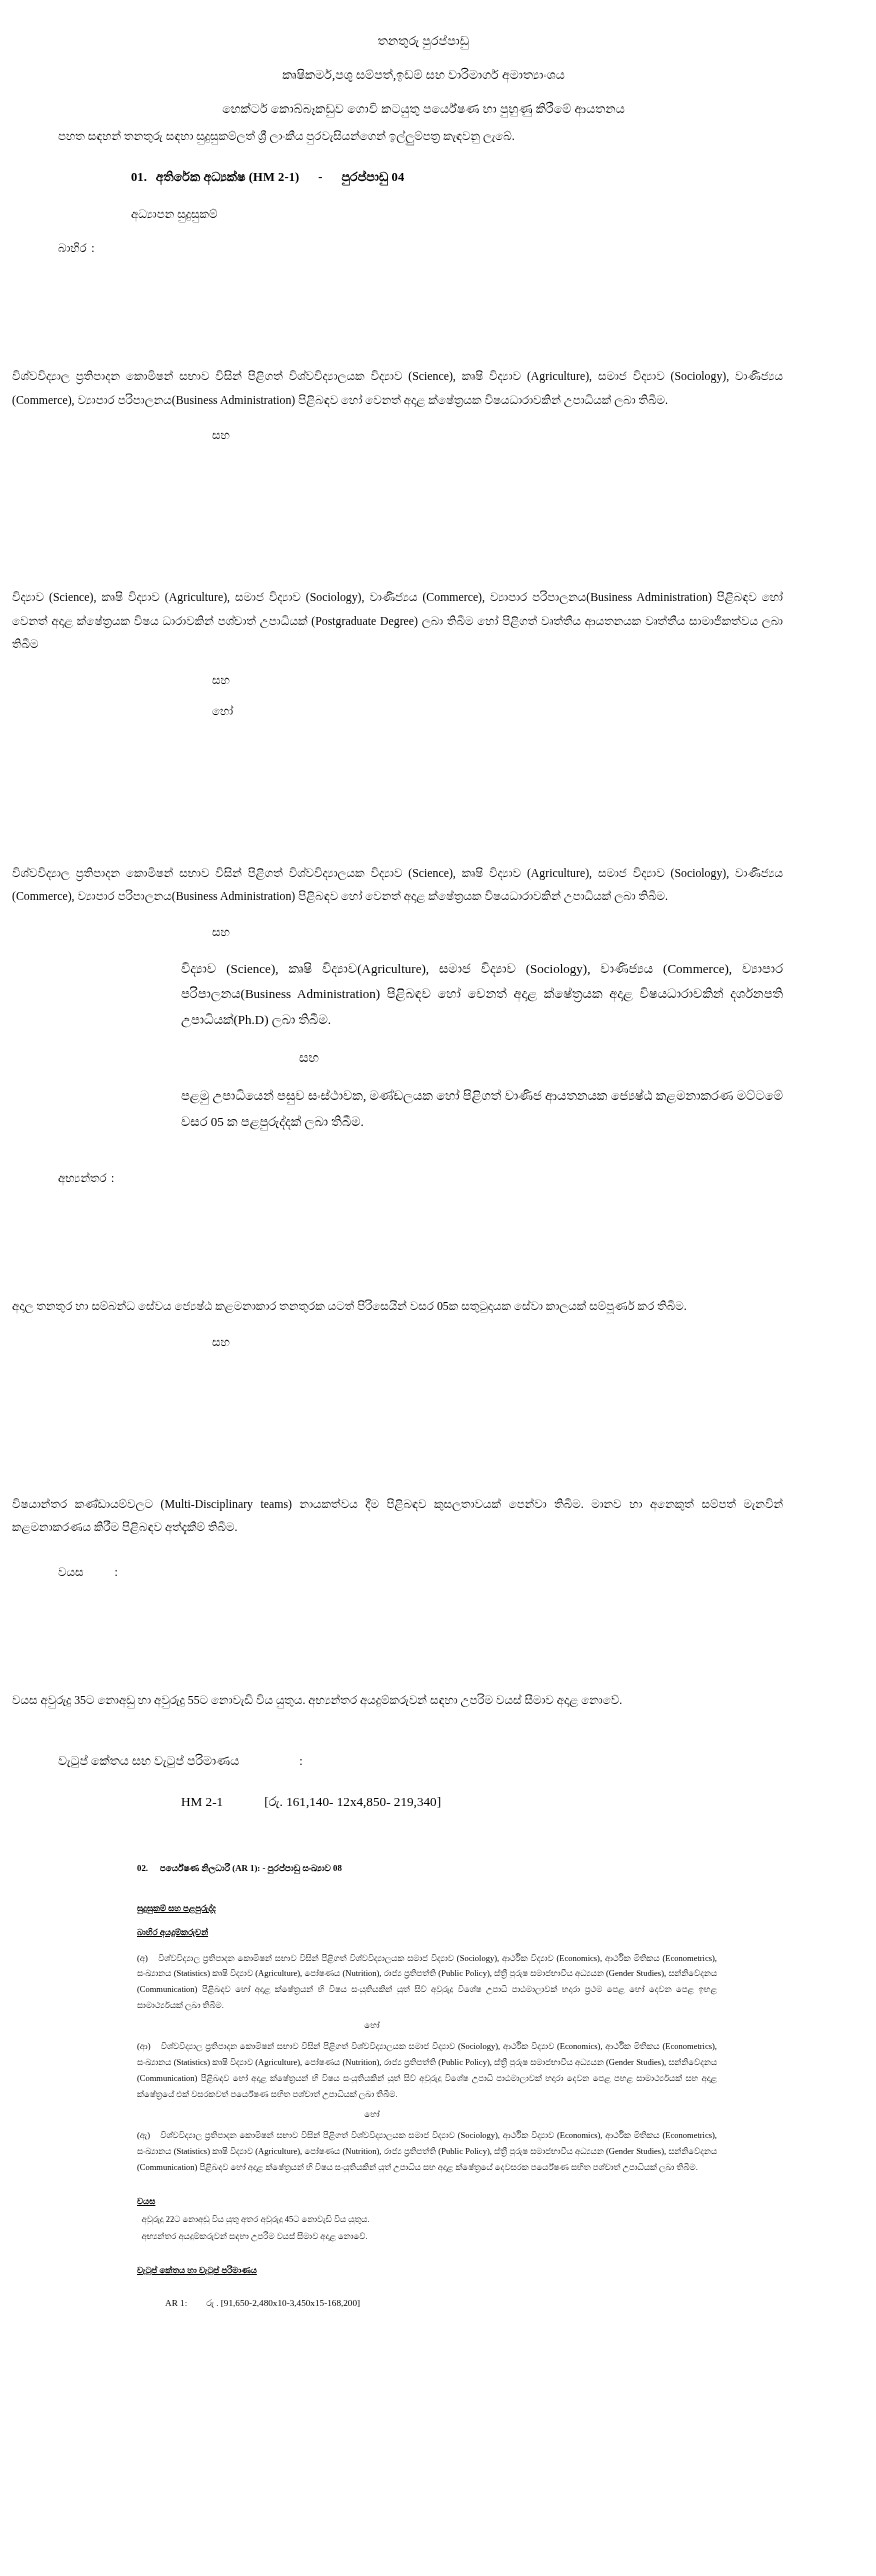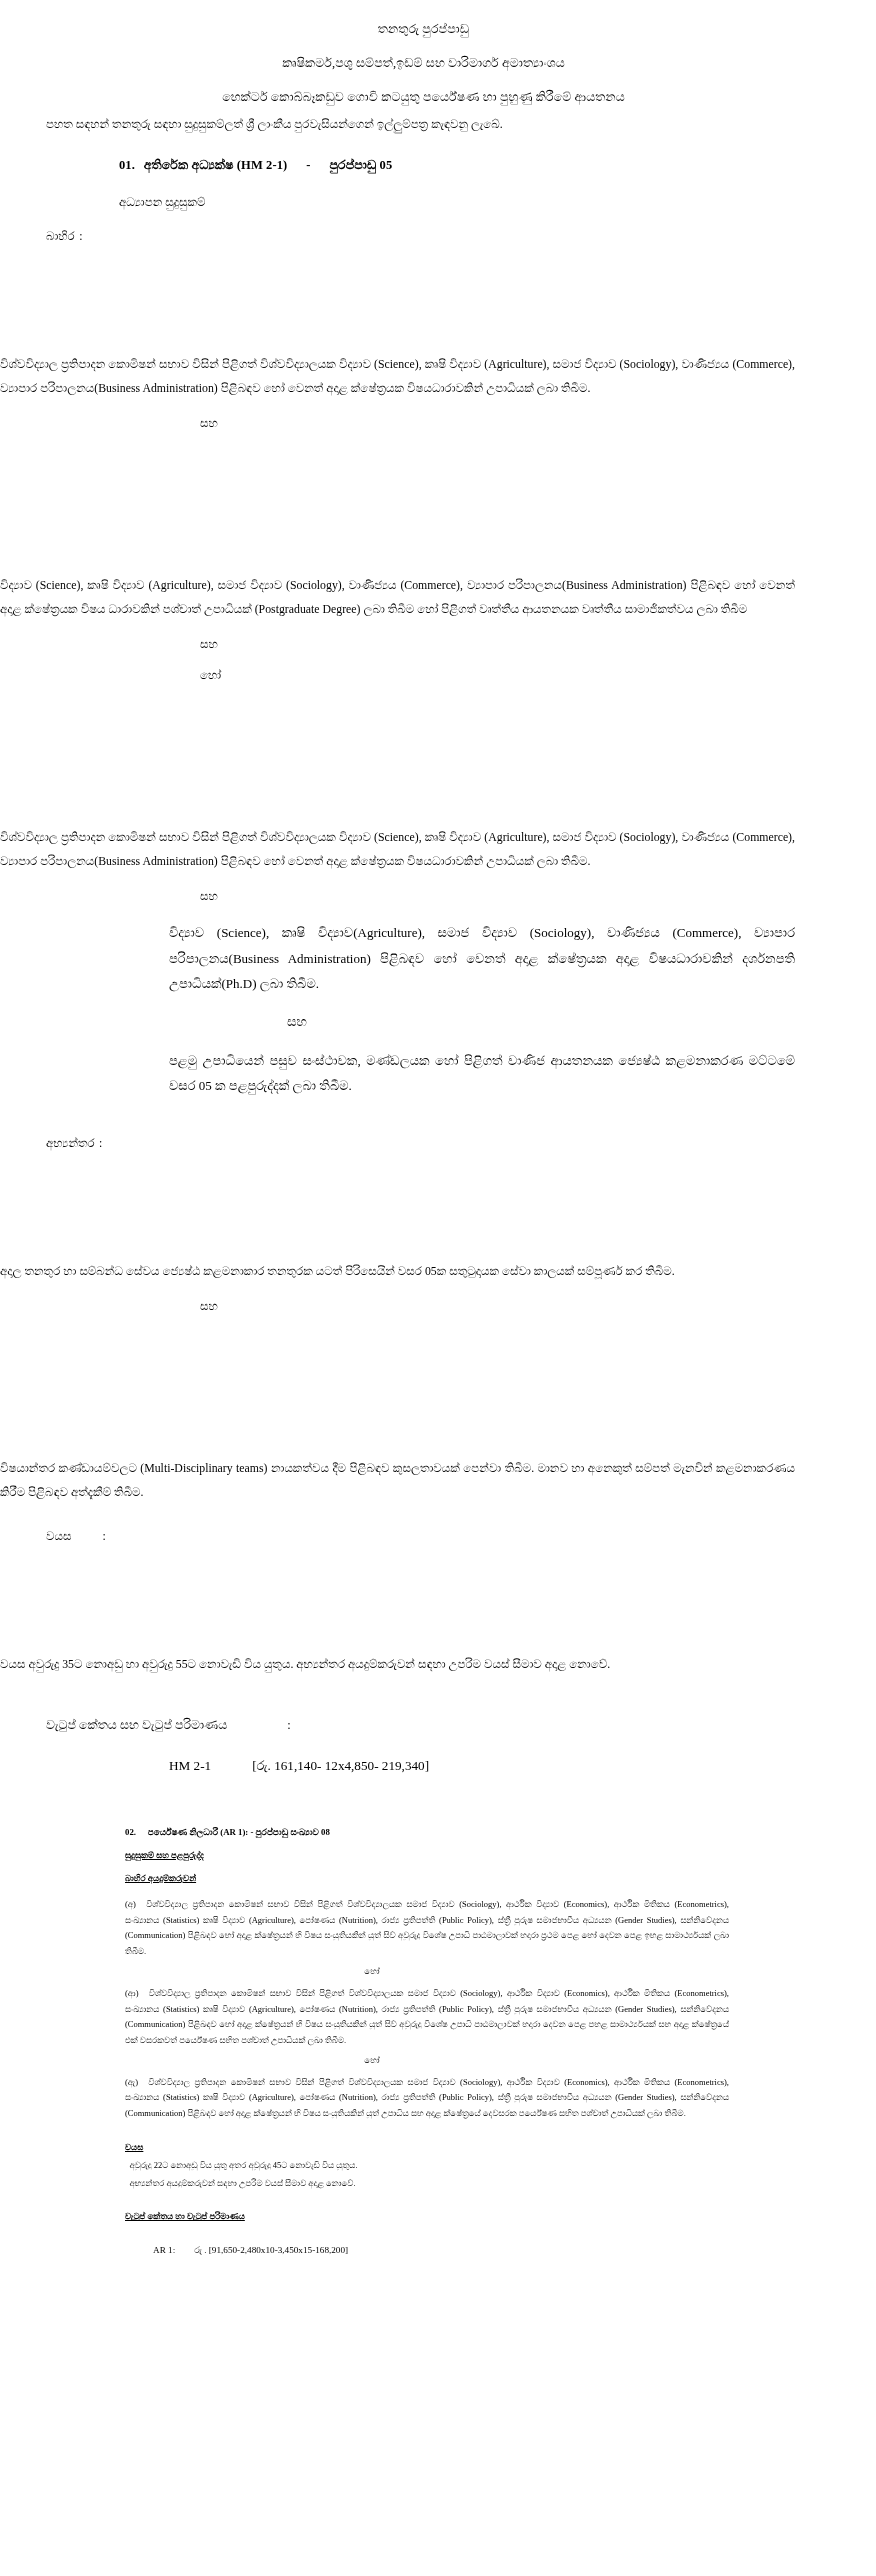--- a/index.html
+++ b/index.html
@@ -11,21 +11,21 @@
     width: 877px;
     min-height: 2576px;
     font-family: "Liberation Serif", "DejaVu Serif", serif;
     color: #000000;
     -webkit-font-smoothing: antialiased;
   }
   .page {
     position: relative;
     width: 847px;
     min-height: 2576px;
-    padding: 0;
+    padding: 12px;
     box-sizing: border-box;
   }
 
   
   .doc-header {
     text-align: center;
     padding-top: 22px;
   }
   .doc-header .hline {
     font-size: 12.5px;
@@ -123,21 +123,21 @@
   
   .small-section {
     margin-top: 52px;
     padding: 0 118px 0 125px;
     font-size: 8.5px;
     line-height: 1.55;
   }
   .small-section .sec-title {
     font-weight: bold;
     font-size: 8.8px;
-    margin-bottom: 9px;
+    margin-bottom: 27px;
   }
   .small-section .sec-title .num { margin-right: 11.8px; }
   .small-section .u-head {
     text-decoration: underline;
     font-weight: bold;
     font-size: 8.5px;
     margin-bottom: 10.3px;
   }
   .small-section .u-head.second { margin-bottom: 11.8px; }
   .small-section .sm-para {
@@ -181,21 +181,21 @@
 
   <div class="doc-header">
     <div class="hline l1">තනතුරු පුරප්පාඩු</div>
     <div class="hline l2">කෘෂිකර්ම,පශු සම්පත්,ඉඩම් සහ වාරිමාර්ග අමාත්‍යාංශය</div>
     <div class="hline l3">හෙක්ටර් කොබ්බෑකඩුව ගොවි කටයුතු පර්යේෂණ හා පුහුණු කිරීමේ ආයතනය</div>
   </div>
 
   <div class="intro">පහත සඳහන් තනතුරු සඳහා  සුදුසුකම්ලත් ශ්‍රී ලාංකීය පුරවැසියන්ගෙන් ඉල්ලුම්පත්‍ර කැඳවනු ලැබේ.</div>
 
   <div class="post-heading">
-    <span class="num">01.</span><span>අතිරේක අධ්‍යක්ෂ (HM 2-1)</span><span class="dash">-</span><span>පුරප්පාඩු 05</span>
+    <span class="num">01.</span><span>අතිරේක අධ්‍යක්ෂ (HM 2-1)</span><span class="dash">-</span><span>පුරප්පාඩු 04</span>
   </div>
 
   <div class="sub-heading">අධ්‍යාපන සුදුසුකම්</div>
 
   <div class="qual-row">
     <div class="label"><span>බාහිර</span><span class="colon">:</span></div>
     <div class="body">විශ්වවිද්‍යාල ප්‍රතිපාදන කොමිෂන් සභාව විසින් පිළිගත් විශ්වවිද්‍යාලයක විද්‍යාව (Science), කෘෂි විද්‍යාව (Agriculture), සමාජ විද්‍යාව (Sociology), වාණිජ්‍යය (Commerce), ව්‍යාපාර පරිපාලනය(Business Administration) පිළිබඳව හෝ වෙනත් අදාළ ක්ෂේත්‍රයක විෂයධාරාවකින්  උපාධියක් ලබා තිබීම.</div>
   </div>
 
   <div class="conj" style="padding-left:200px;">සහ</div>

